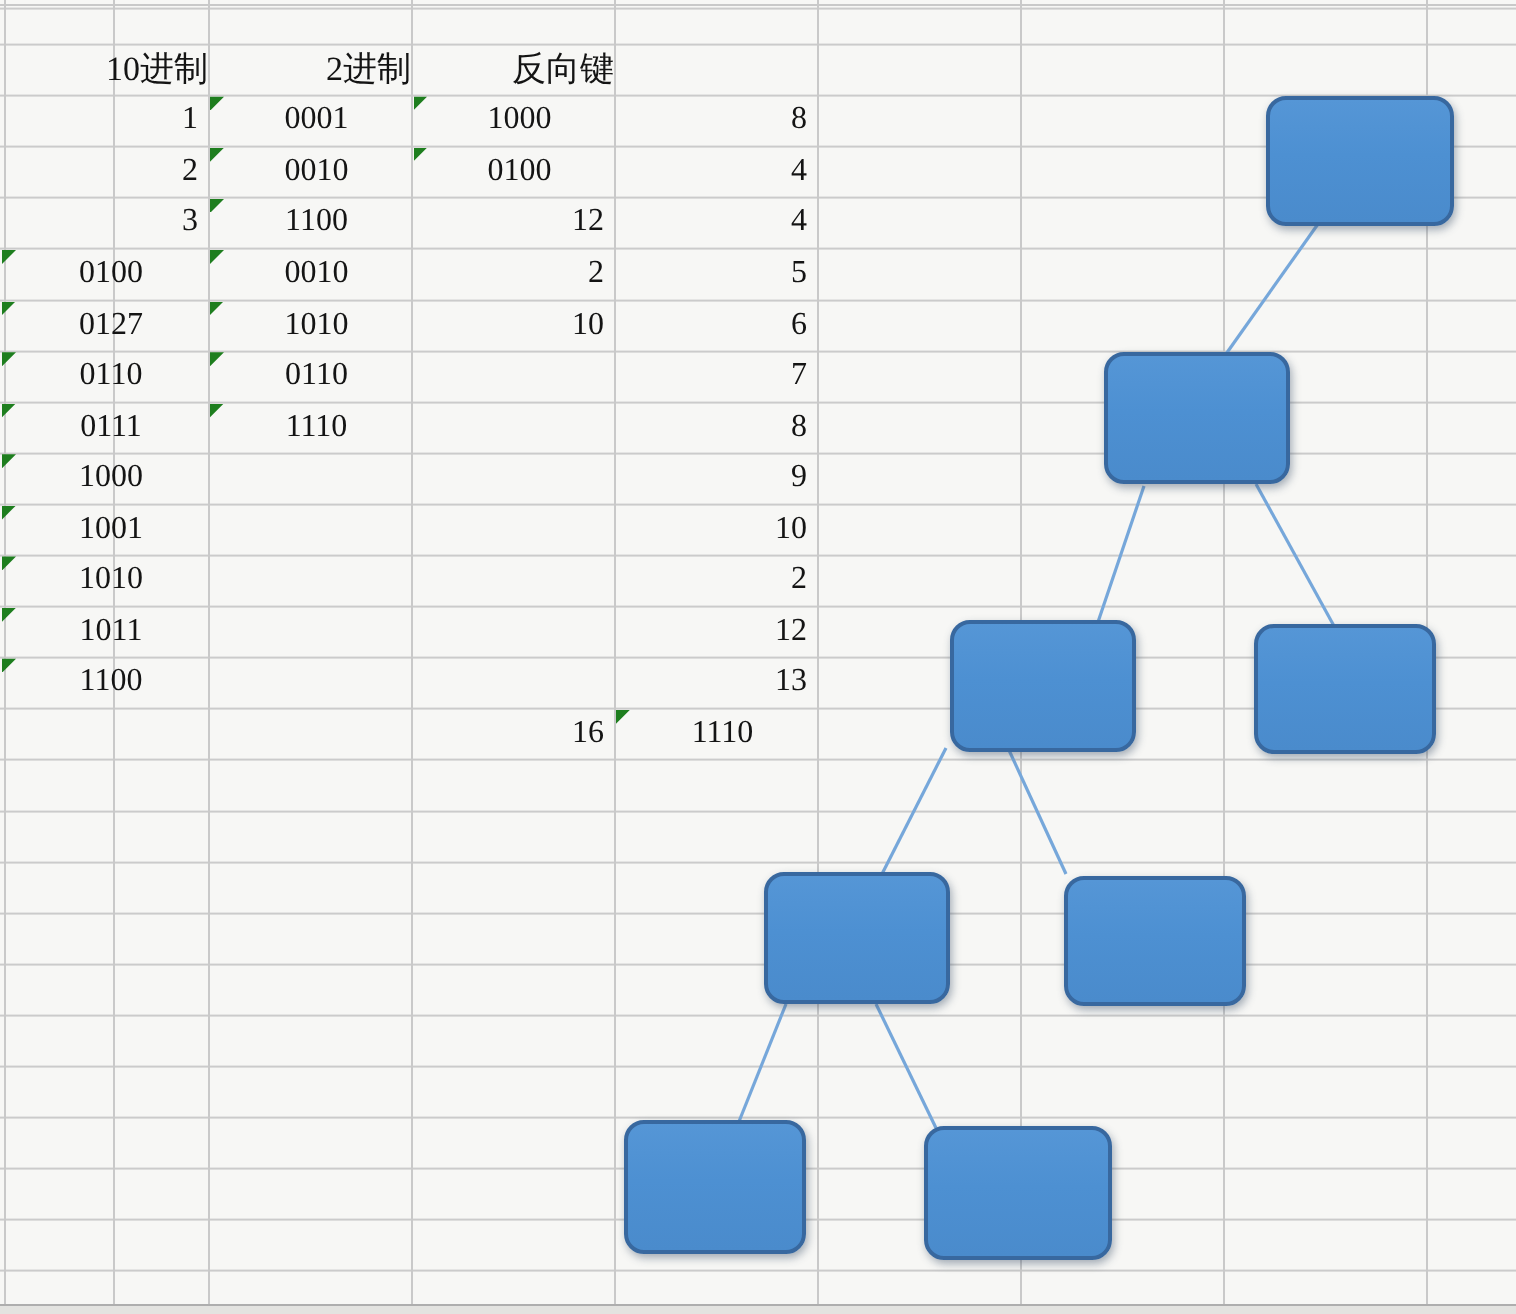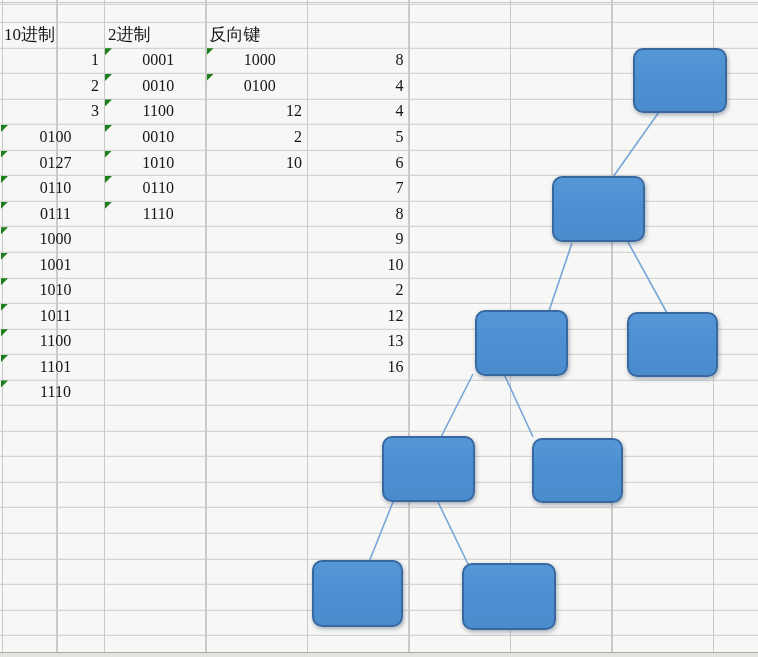--- a/index.html
+++ b/index.html
@@ -29,21 +29,21 @@
     display:grid;
     grid-template-columns:104px 101.5px 101.5px 101.5px;
     grid-auto-rows:25.55px;
   }
   .cell{
     position:relative;box-sizing:border-box;
     font-size:16px;line-height:25px;white-space:nowrap;overflow:visible;
   }
   .cell.num{text-align:right;padding-right:5px;}
   .cell.txt{text-align:center;padding-left:7px;}
-  .cell.hdr{font-size:17px;text-align:left;padding-left:4px;}
+  .cell.hdr{font-size:17px;text-align:right;padding-left:19px;}
   .tri{
     position:absolute;top:1px;left:1px;width:7px;height:7px;
     background:#1e7e1e;
     -webkit-clip-path:polygon(0 0,100% 0,0 100%);
     clip-path:polygon(0 0,100% 0,0 100%);
   }
   
   .connectors{position:absolute;left:0;top:0;width:758px;height:657px;pointer-events:none;}
   .node{
     position:absolute;box-sizing:border-box;
@@ -121,21 +121,20 @@
     <div class="cell txt"><span class="tri"></span><span>1011</span></div>
     <div class="cell"></div>
     <div class="cell"></div>
 
     <div class="cell num">12</div>
     <div class="cell txt"><span class="tri"></span><span>1100</span></div>
     <div class="cell"></div>
     <div class="cell"></div>
 
     <div class="cell num">13</div>
-    <div class="cell txt"><span class="tri"></span><span>1101</span></div>
     <div class="cell"></div>
     <div class="cell"></div>
 
     <div class="cell num">16</div>
     <div class="cell txt"><span class="tri"></span><span>1110</span></div>
     <div class="cell"></div>
     <div class="cell"></div>
 
   </div>
 

